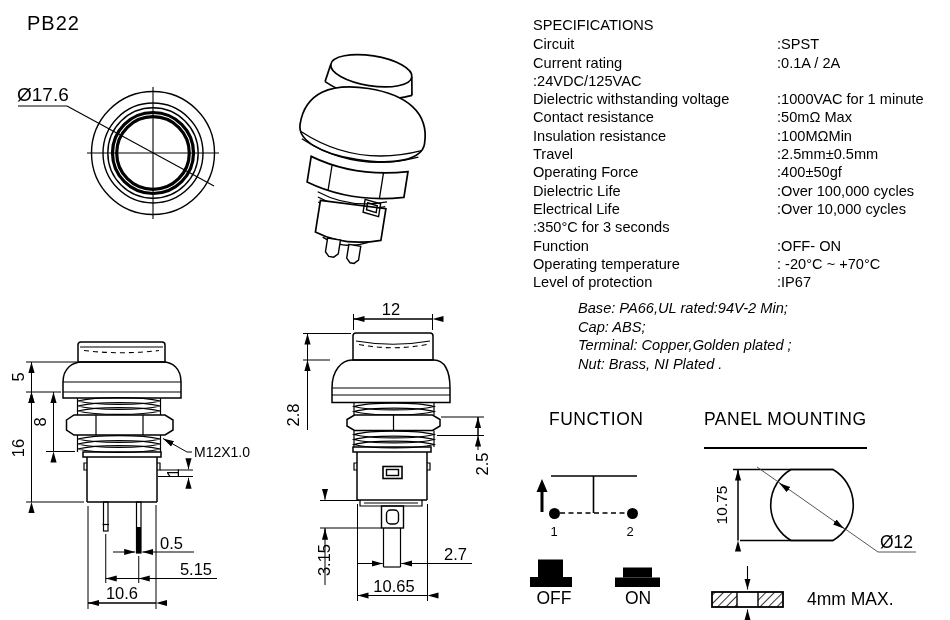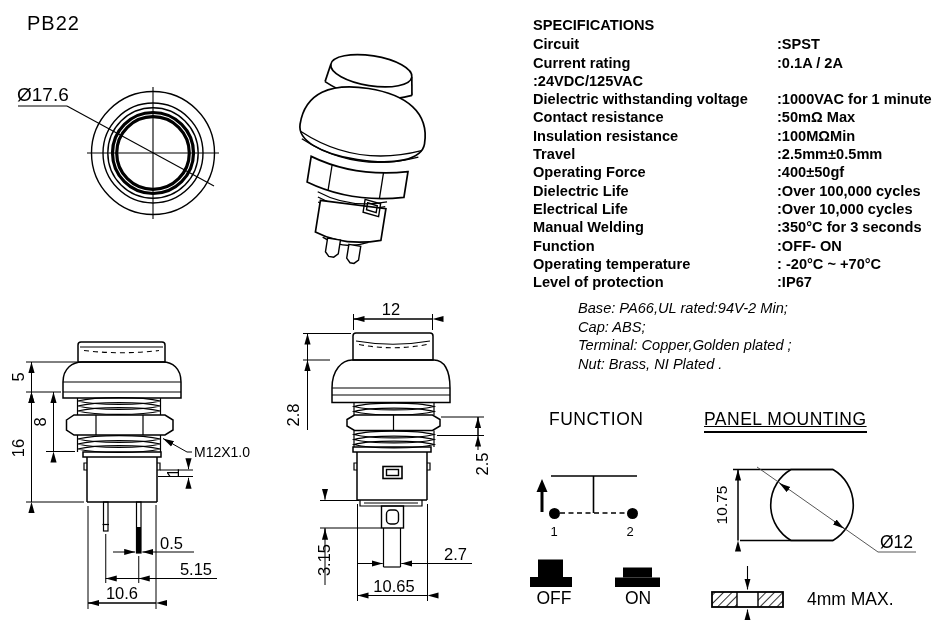--- a/index.html
+++ b/index.html
@@ -2,29 +2,29 @@
 <html><head>
 <meta charset="utf-8">
 <style>
   html,body{margin:0;padding:0;background:#fff;}
   #page{position:relative;width:950px;height:620px;background:#fff;overflow:hidden;
         font-family:"Liberation Sans",sans-serif;color:#000;}
   #drawing{position:absolute;left:0;top:0;}
   svg text{font-family:"Liberation Sans",sans-serif;fill:#000;}
   .abs{position:absolute;}
   #part-title{left:27px;top:12px;font-size:20px;letter-spacing:1px;}
-  #spec-block{left:533px;top:16px;font-size:14.6px;line-height:18.3px;font-weight:bold;}
+  #spec-block{left:533px;top:16px;font-size:14.6px;line-height:18.3px;}
   #spec-heading{margin-bottom:1px;}
   .spec-row{display:flex;}
   .spec-label{width:244px;flex:0 0 244px;}
   #material-block{left:533px;top:299px;font-size:14.6px;line-height:18.6px;}
   .material-line{padding-left:45px;font-style:italic;}
   #function-heading{left:549px;top:409px;font-size:17.5px;letter-spacing:.5px;}
   #panel-heading{left:704px;top:409px;font-size:17.5px;letter-spacing:.5px;
-                 border-bottom:2px solid #000;padding-bottom:1px;text-decoration:underline;}
+                 border-bottom:2px solid #000;padding-bottom:17px;}
   .dim{font-size:16.5px;}
   .dim-sm{font-size:14px;}
   .big{font-size:17.5px;}
 </style>
 </head>
 <body>
 
 <div id="page">
 
 <svg id="drawing" width="950" height="620" viewBox="0 0 950 620">
@@ -322,21 +322,20 @@
       </div>
   <div class="spec-row">
         <span class="spec-label">Dielectric Life</span>
         <span class="spec-value">:Over 100,000 cycles</span>
       </div>
   <div class="spec-row">
         <span class="spec-label">Electrical Life</span>
         <span class="spec-value">:Over 10,000 cycles</span>
       </div>
   <div class="spec-row">
-        <span class="spec-label">Manual Welding</span>
         <span class="spec-value">:350°C for 3 seconds</span>
       </div>
   <div class="spec-row">
         <span class="spec-label">Function</span>
         <span class="spec-value">:OFF- ON</span>
       </div>
   <div class="spec-row">
         <span class="spec-label">Operating temperature</span>
         <span class="spec-value">: -20°C ~ +70°C</span>
       </div>

